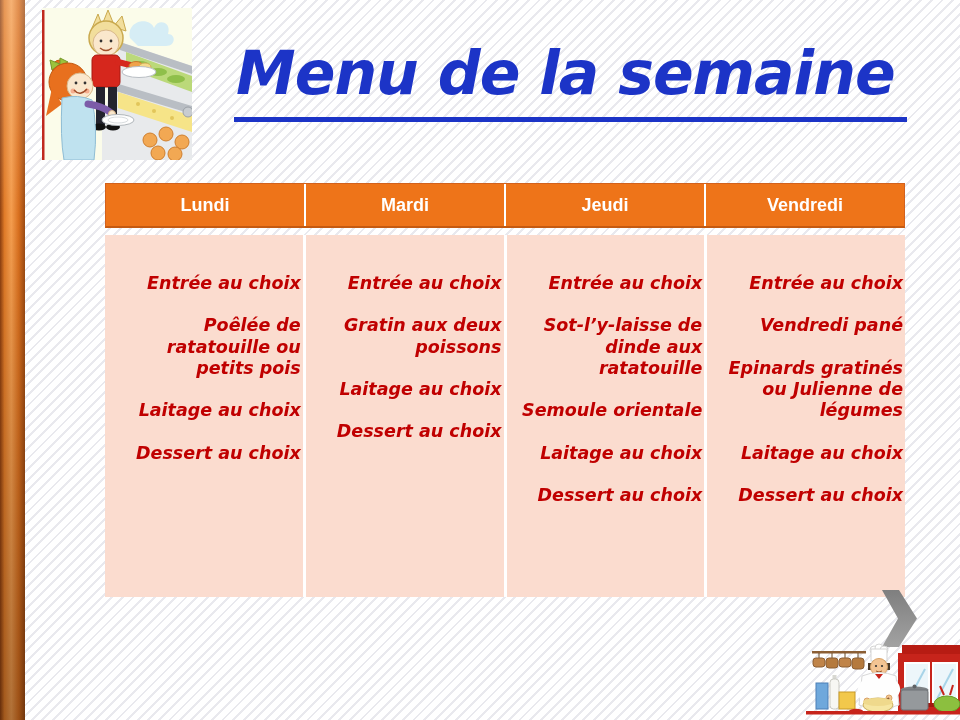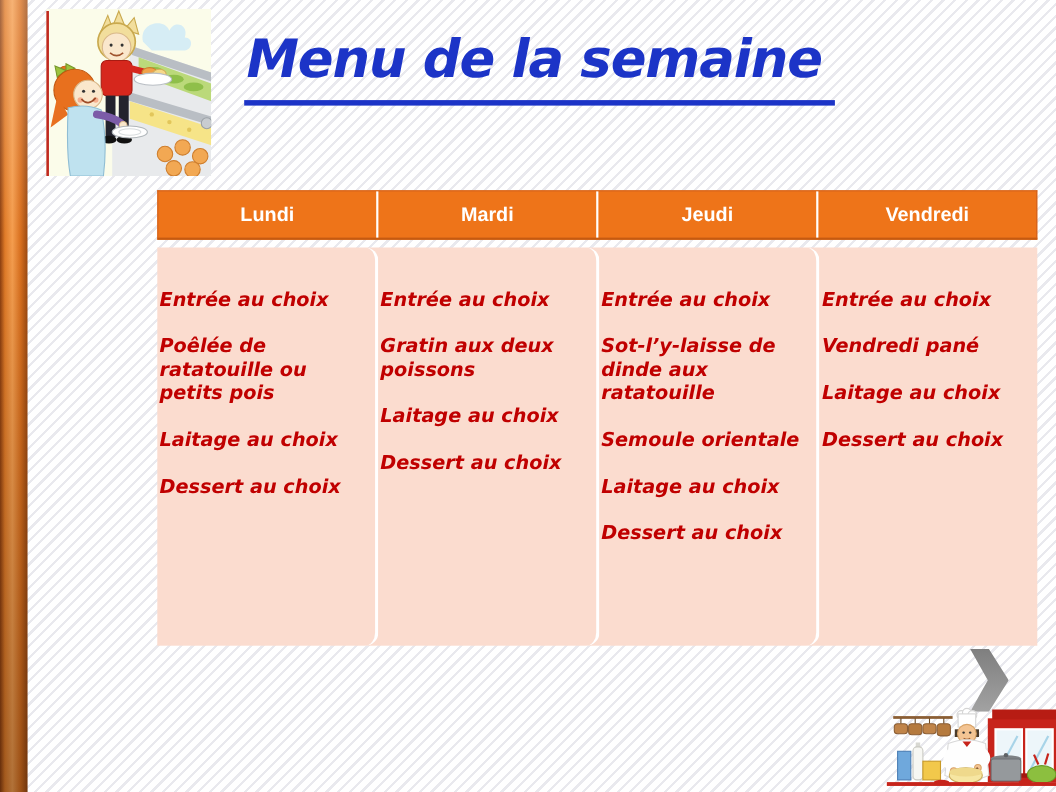--- a/index.html
+++ b/index.html
@@ -24,35 +24,34 @@
       linear-gradient(to right, #8c3f10 0%, #e07b28 18%, #f49d4e 45%, #d86f1e 75%, #9c4a12 100%);
   }
   
   .clipart-cafeteria {
     position: absolute; left: 42px; top: 8px;
     width: 150px; height: 152px;
   }
   
   .title {
     position: absolute; left: 222px; top: 26px;
-    margin: 0;
+    margin: 12px;
     display: inline-block;
     font-family: "DejaVu Sans", "Liberation Sans", sans-serif;
-    font-size: 48px; font-weight: 700; font-style: italic;
+    font-size: 60px; font-weight: 700; font-style: italic;
     letter-spacing: -1px;
     color: #1c34c7;
     border-bottom: 5px solid #1c34c7;
     padding: 0 12px 9px 2px;
     white-space: nowrap;
   }
   
   .menu-table {
-    position: absolute; left: 105px; top: 173px;
+    position: absolute; left: 105px; top: 183px;
     width: 800px;
-    margin-left: 38px;
   }
   .thead {
     display: flex;
     height: 45px;
     background: #ee7419;
     border: 1px solid #d3611c;
     border-bottom: 2px solid #c55a11;
     box-sizing: border-box;
   }
   .th {
@@ -69,22 +68,21 @@
     display: flex;
     margin-top: 7px;
     height: 362px;
     background: #fbdccf;
   }
   .td {
     flex: 1;
     box-sizing: border-box;
     border-right: 3px solid #ffffff;
     padding: 38px 2px 0 2px;
-    text-align: left;
-    border-radius: 12px;
+    text-align: right;
   }
   .td:last-child { border-right: none; }
   .menu-item {
     margin: 0 0 21px 0;
     font-family: "DejaVu Sans", "Liberation Sans", sans-serif;
     font-style: italic;
     font-weight: 600;
     font-size: 17.5px;
     line-height: 1.22;
     color: #c00000;
@@ -203,20 +201,21 @@
       <div class="td">
         <p class="menu-item">Entrée au choix</p>
         <p class="menu-item">Sot-l’y-laisse de dinde aux ratatouille</p>
         <p class="menu-item">Semoule orientale</p>
         <p class="menu-item">Laitage au choix</p>
         <p class="menu-item">Dessert au choix</p>
       </div>
       <div class="td">
         <p class="menu-item">Entrée au choix</p>
         <p class="menu-item">Vendredi pané</p>
+        <p class="menu-item">Epinards gratinés ou Julienne de légumes</p>
         <p class="menu-item">Laitage au choix</p>
         <p class="menu-item">Dessert au choix</p>
       </div>
     </div>
   </div>
 
   <div class="chevron">
     <svg width="38" height="57" viewBox="0 0 38 57">
       <defs>
         <linearGradient id="chevGrad" x1="0" y1="0" x2="0" y2="1">

